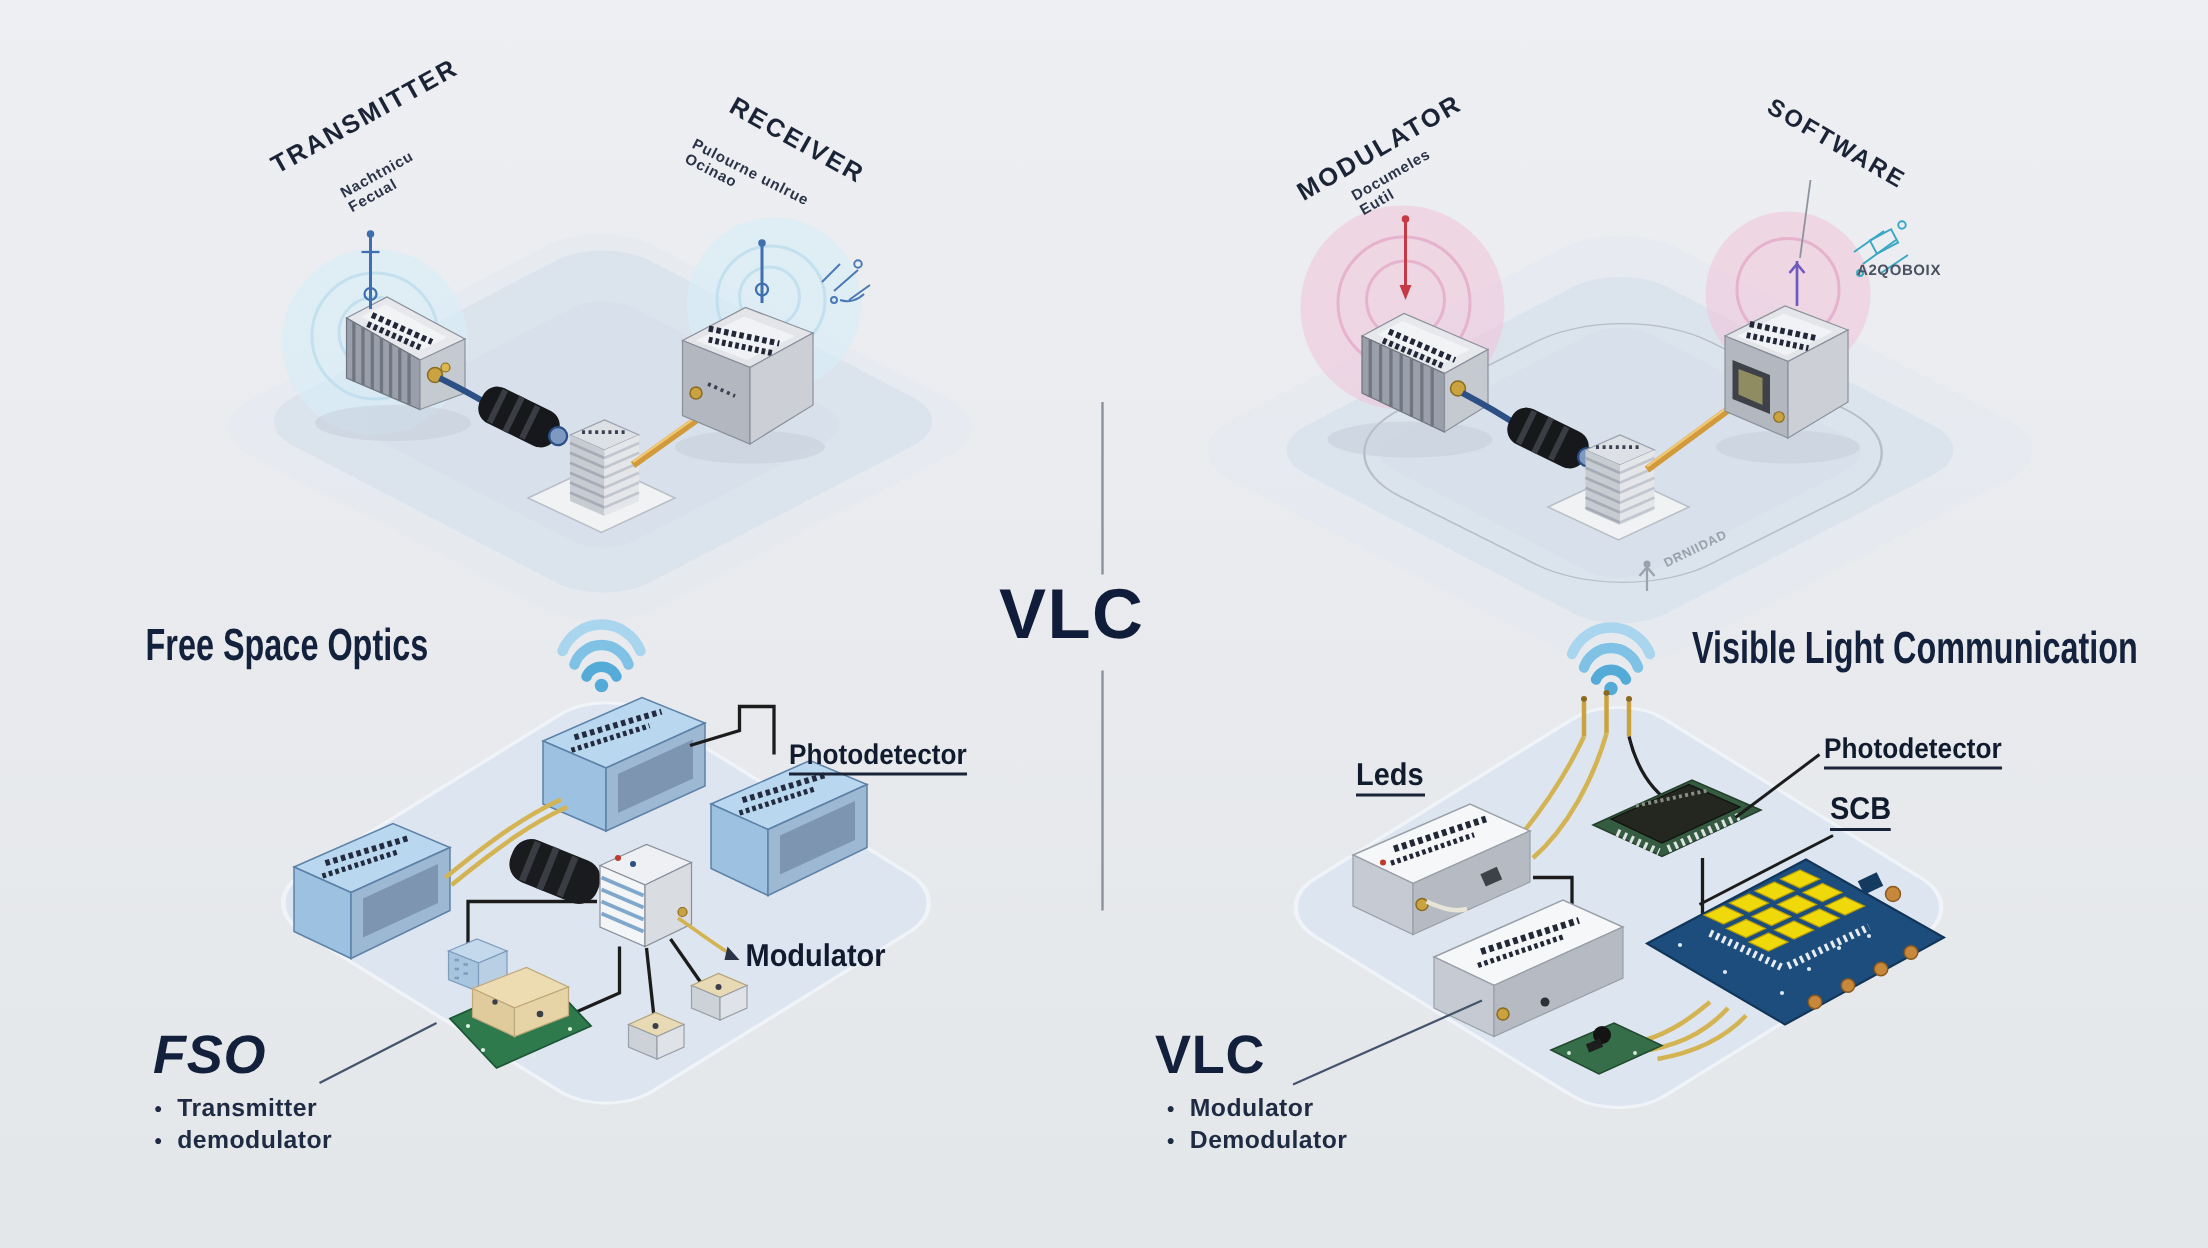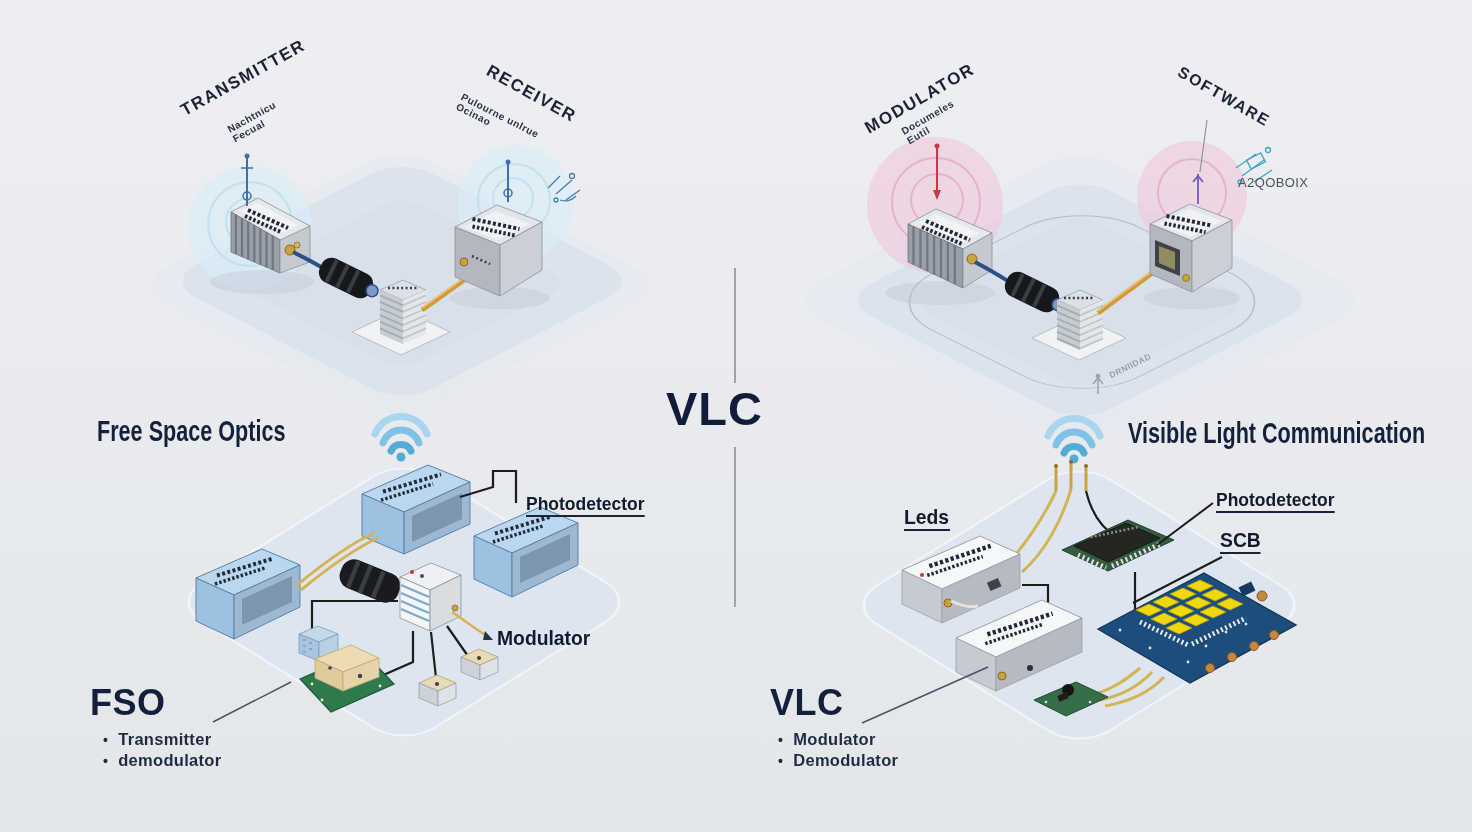--- a/index.html
+++ b/index.html
@@ -7,21 +7,21 @@
     position:relative;width:1472px;height:832px;overflow:hidden;
     background:linear-gradient(180deg,#edeff2 0%,#e8eaed 55%,#e4e7ea 100%);
     font-family:"Liberation Sans",sans-serif;color:#15223e;
   }
   .art{position:absolute;left:0;top:0;width:1472px;height:832px;}
   .lbl{position:absolute;white-space:nowrap;line-height:1.05;}
   .rot{transform-origin:left top;}
   .big-tag{font-size:17px;font-weight:700;letter-spacing:1.6px;color:#1b2436;}
   .sub-tag{font-size:10px;font-weight:700;letter-spacing:.6px;color:#2a3347;}
   .sub-tag span{display:block;}
-  .tiny-tag{font-size:13px;font-weight:400;color:#4a5160;letter-spacing:.4px;}
+  .tiny-tag{font-size:10px;font-weight:700;color:#4a5160;letter-spacing:.4px;}
   .path-tag{font-size:8.5px;font-weight:700;color:#99a1ab;letter-spacing:.5px;}
   .heading{font-size:30px;font-weight:700;color:#14213c;transform:scaleX(.72);transform-origin:left top;letter-spacing:0;}
   .divider-title{font-size:47px;font-weight:700;color:#101d3a;letter-spacing:1px;}
   .callout{font-size:19px;font-weight:700;color:#101b2e;transform:scaleX(.92);transform-origin:left top;}
   .underlined{border-bottom:2.5px solid #1a2438;padding-bottom:1px;}
   .summary-title{font-size:36px;font-weight:700;color:#12203c;letter-spacing:.5px;}
   .bullets{position:absolute;}
   .bullet-row{display:flex;align-items:baseline;font-size:16.5px;font-weight:600;color:#1e2b42;height:21px;letter-spacing:.3px;}
   .bullet-row::before{content:"•";margin-right:10px;font-size:14px;color:#1e2b42;}
 </style>
@@ -447,21 +447,21 @@
 
   <div class="lbl big-tag rot" style="left:1183px;top:64px;transform:rotate(30deg);font-size:16px;">SOFTWARE</div>
   <div class="lbl tiny-tag" style="left:1238px;top:176px;">A2QOBOIX</div>
   <div class="lbl path-tag rot" style="left:1108px;top:372px;transform:rotate(-26deg);">DRNIIDAD</div>
 
   <div class="lbl divider-title" style="left:666px;top:384px;">VLC</div>
 
   <div class="lbl heading" style="left:97px;top:415px;">Free Space Optics</div>
   <div class="lbl callout underlined" style="left:526px;top:494px;min-width:118px;">Photodetector</div>
   <div class="lbl callout" style="left:497px;top:627px;font-size:21px;">Modulator</div>
-  <div class="lbl summary-title" style="left:90px;top:684px;">FSO</div>
+  <div class="lbl summary-title" style="left:102px;top:684px;font-style:italic;">FSO</div>
   <div class="bullets" style="left:103px;top:730px;">
     <div class="bullet-row">Transmitter</div>
     <div class="bullet-row">demodulator</div>
   </div>
 
   <div class="lbl heading" style="left:1128px;top:417px;">Visible Light Communication</div>
   <div class="lbl callout underlined" style="left:904px;top:506px;font-size:21px;min-width:50px;">Leds</div>
   <div class="lbl callout underlined" style="left:1216px;top:490px;min-width:118px;">Photodetector</div>
   <div class="lbl callout underlined" style="left:1220px;top:529px;font-size:21px;min-width:40px;">SCB</div>
   <div class="lbl summary-title" style="left:770px;top:684px;">VLC</div>

